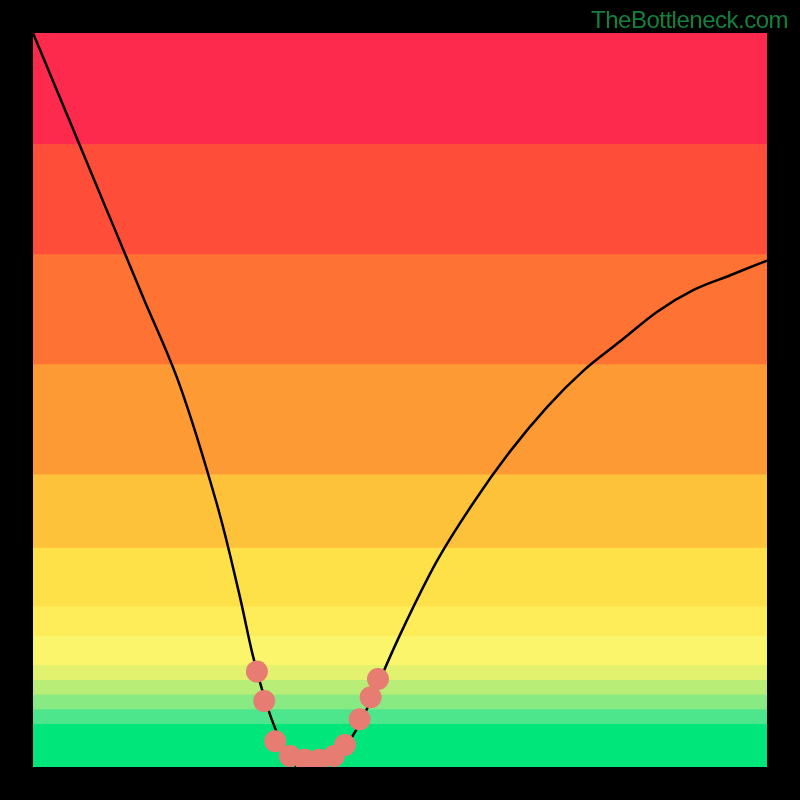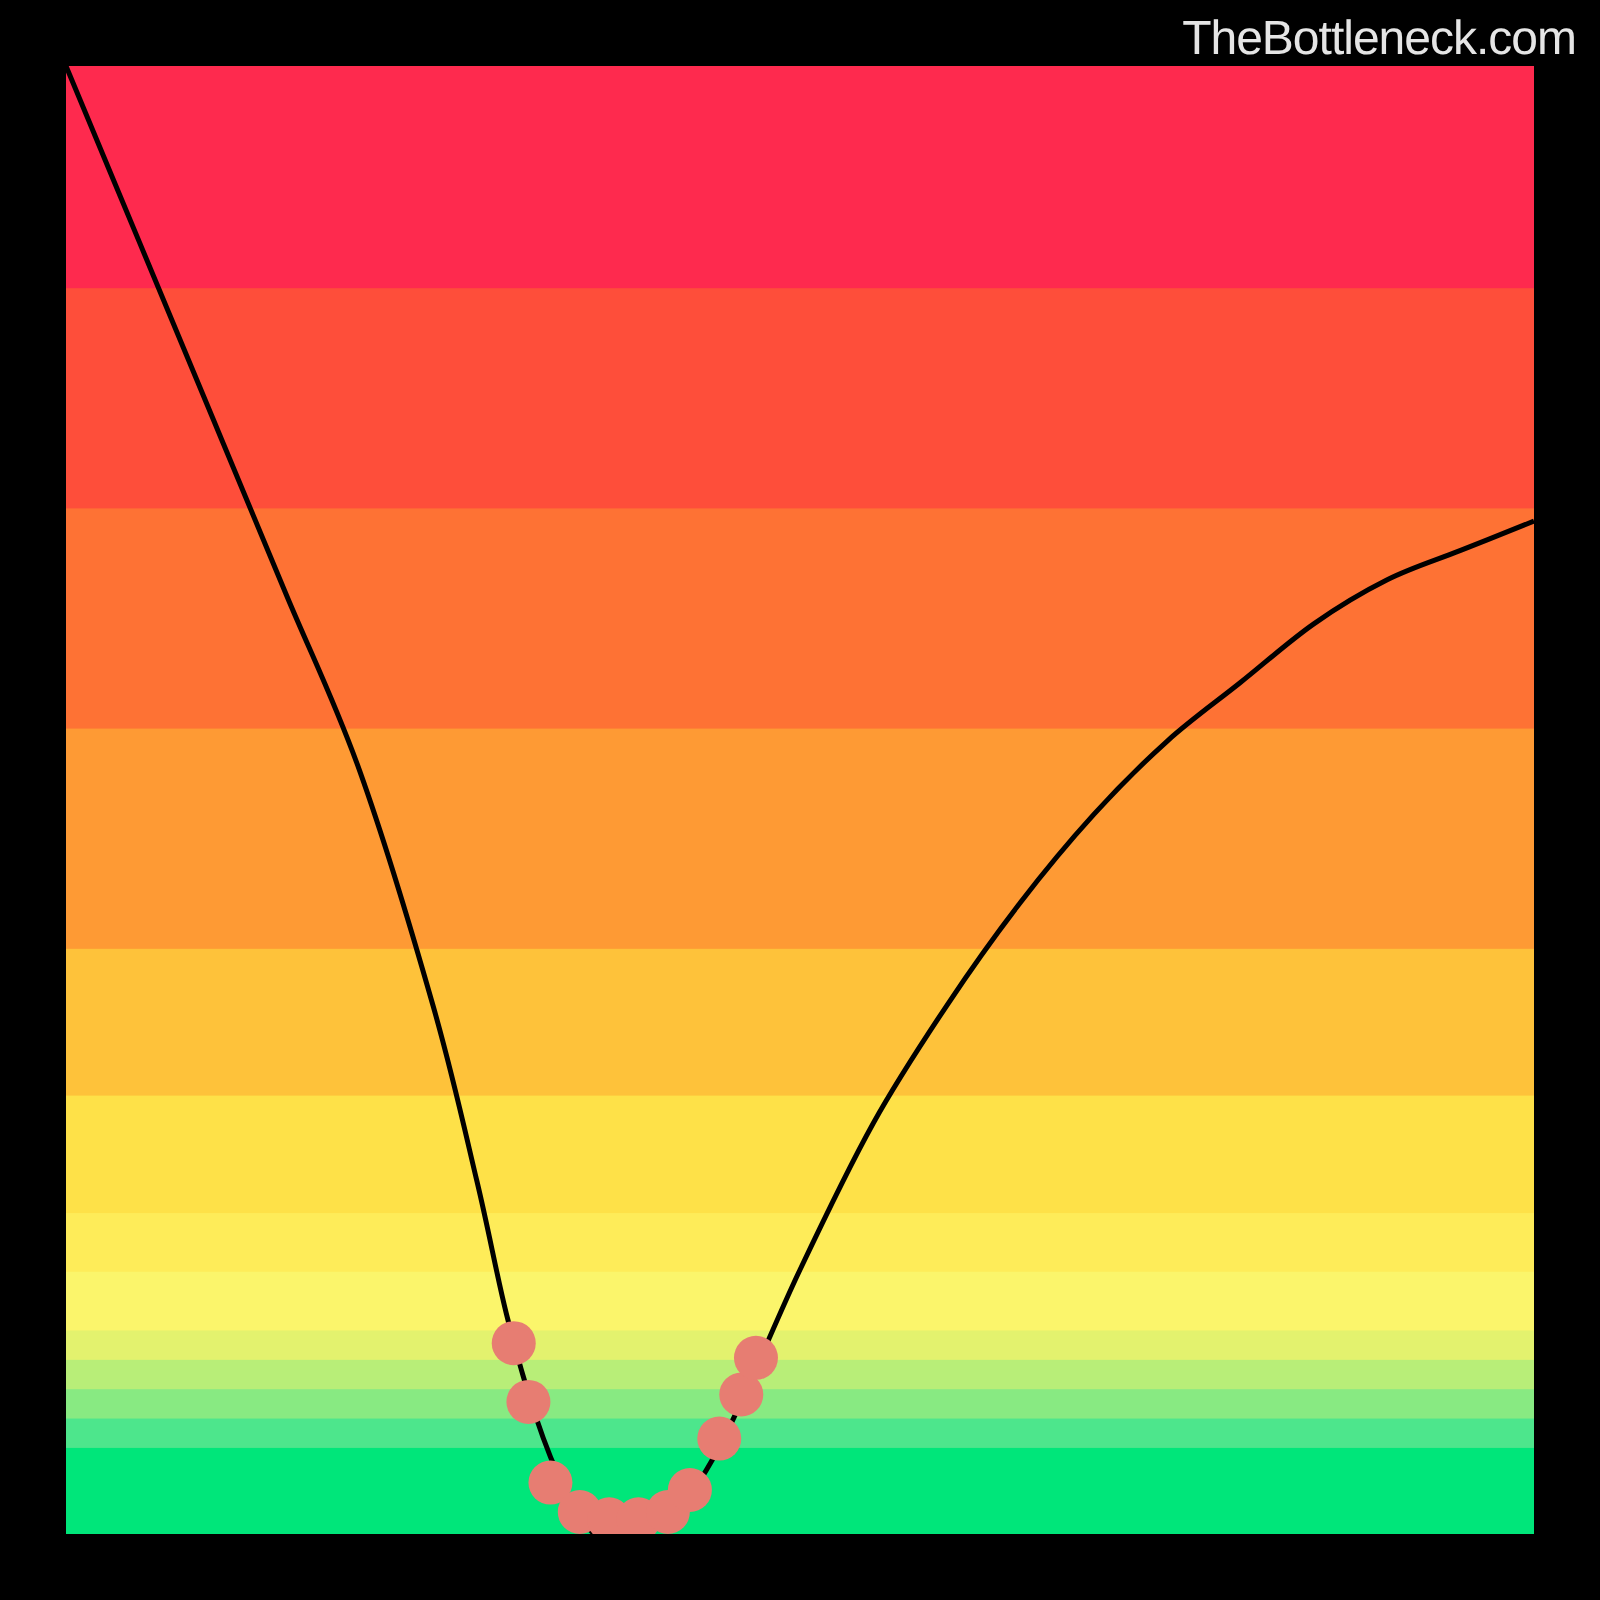--- a/index.html
+++ b/index.html
@@ -8,21 +8,21 @@
     width: 800px;
     height: 800px;
     background: #000;
     position: relative;
     font-family: Arial, sans-serif;
   }
   .watermark {
     position: absolute;
     top: 6px;
     right: 12px;
-    color: #e5e5e5;
+    color: #15803d;
     font-size: 24px;
     font-weight: 500;
     z-index: 10;
     letter-spacing: -0.5px;
   }
   .plot-area {
     position: absolute;
     left: 33px;
     top: 33px;
     width: 734px;

